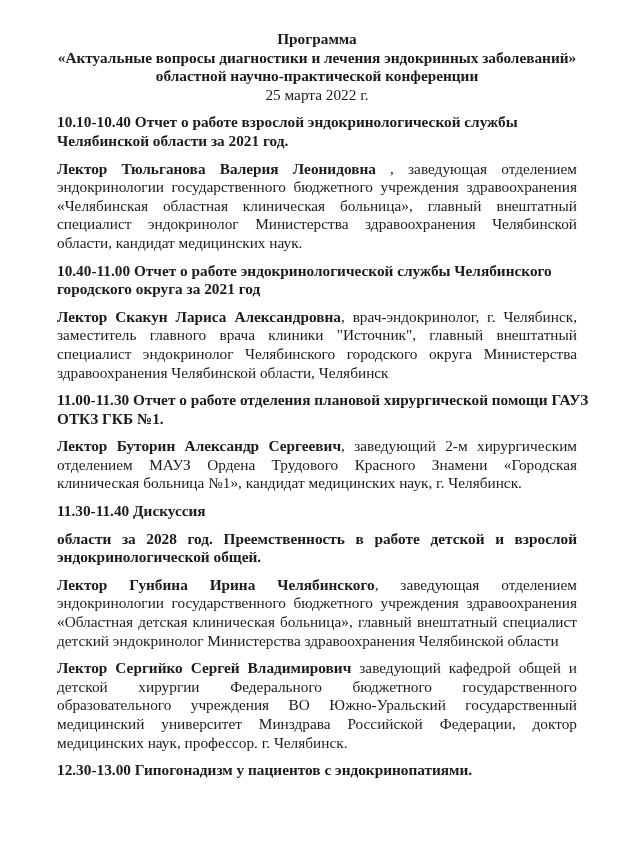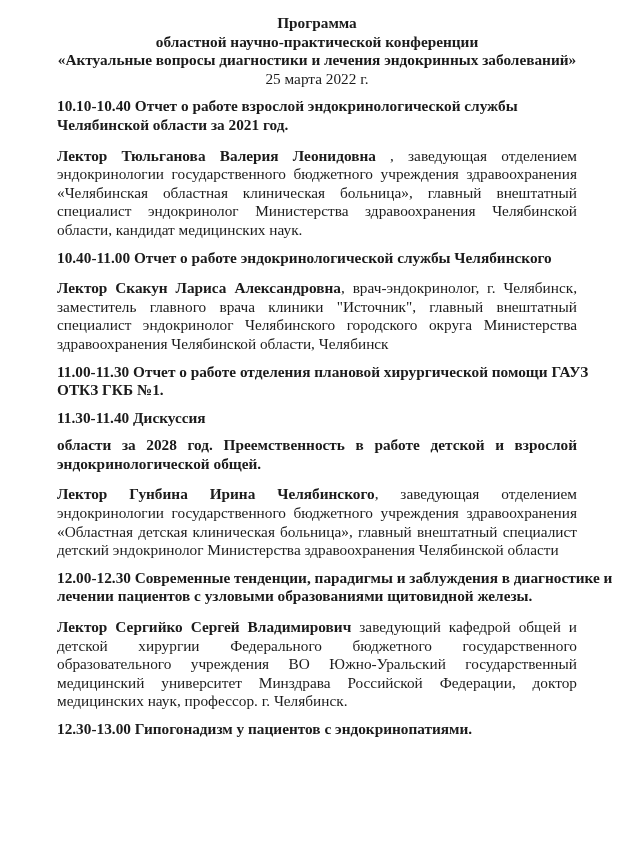--- a/index.html
+++ b/index.html
@@ -10,87 +10,85 @@
     color: #1b1b1b;
     font-family: "Liberation Serif", "DejaVu Serif", serif;
     font-size: 15.3px;
     line-height: 18.6px;
     overflow: hidden;
   }
   .page {
     box-sizing: border-box;
     width: 634px;
     height: 842px;
-    padding: 14px 57px 0 57px;
+    padding: 30px 57px 0 57px;
   }
   .doc-header { text-align: center; margin: 0 0 9px 0; }
   .doc-header .bold-line { font-weight: 700; }
   .section { margin: 0 0 0 0; }
   .heading { font-weight: 700; margin: 0 0 9px 0; }
   .hline { white-space: nowrap; }
   .hline.stretch { text-align-last: justify; text-align: right; }
   .para {
-    margin: 12px 0 9px 0;
+    margin: 0 0 9px 0;
     text-align: justify;
   }
   .para .lead { font-weight: 700; }
 </style>
 </head>
 <body>
 
 <div class="page">
 
   <div class="doc-header">
     <div class="bold-line">Программа</div>
+    <div class="bold-line">«Актуальные вопросы диагностики и лечения эндокринных заболеваний»</div>
     <div class="bold-line">областной научно-практической конференции</div>
-    <div class="bold-line">«Актуальные вопросы диагностики и лечения эндокринных заболеваний»</div>
     <div>25 марта 2022 г.</div>
   </div>
 
   <div class="section">
     <div class="heading">
       <div class="hline">10.10-10.40 Отчет о работе взрослой эндокринологической службы</div>
       <div class="hline">Челябинской области за 2021 год.</div>
     </div>
     <p class="para"><span class="lead">Лектор Тюльганова Валерия Леонидовна</span><span> , заведующая отделением эндокринологии государственного бюджетного учреждения здравоохранения «Челябинская областная клиническая больница», главный внештатный специалист эндокринолог Министерства здравоохранения Челябинской области, кандидат медицинских наук.</span></p>
   </div>
 
   <div class="section">
     <div class="heading">
       <div class="hline">10.40-11.00 Отчет о работе эндокринологической службы Челябинского</div>
+      <div class="hline">городского округа за 2021 год</div>
     </div>
     <p class="para"><span class="lead">Лектор Скакун Лариса Александровна</span><span>, врач-эндокринолог, г. Челябинск, заместитель главного врача клиники "Источник", главный внештатный специалист эндокринолог Челябинского городского округа Министерства здравоохранения Челябинской области, Челябинск</span></p>
   </div>
 
   <div class="section">
     <div class="heading">
       <div class="hline stretch">11.00-11.30 Отчет о работе отделения плановой хирургической помощи ГАУЗ</div>
       <div class="hline">ОТКЗ ГКБ №1.</div>
     </div>
+    <p class="para"><span class="lead">Лектор Буторин Александр Сергеевич</span><span>, заведующий 2-м хирургическим отделением МАУЗ Ордена Трудового Красного Знамени «Городская клиническая больница №1», кандидат медицинских наук, г. Челябинск.</span></p>
   </div>
 
   <div class="section">
     <div class="heading">
       <div class="hline">11.30-11.40 Дискуссия</div>
     </div>
   </div>
 
   <div class="section">
     <div class="heading">
       <div class="hline stretch">области за 2028 год. Преемственность в работе детской и взрослой</div>
       <div class="hline">эндокринологической общей.</div>
     </div>
     <p class="para"><span class="lead">Лектор Гунбина Ирина Челябинского</span><span>, заведующая отделением эндокринологии государственного бюджетного учреждения здравоохранения «Областная детская клиническая больница», главный внештатный специалист детский эндокринолог Министерства здравоохранения Челябинской области</span></p>
   </div>
 
   <div class="section">
-    <div class="heading">
-      <div class="hline stretch">12.00-12.30 Современные тенденции, парадигмы и заблуждения в диагностике и</div>
-      <div class="hline">лечении пациентов с узловыми образованиями щитовидной железы.</div>
-    </div>
     <p class="para"><span class="lead">Лектор Сергийко Сергей Владимирович</span><span> заведующий кафедрой общей и детской хирургии Федерального бюджетного государственного образовательного учреждения ВО Южно-Уральский государственный медицинский университет Минздрава Российской Федерации, доктор медицинских наук, профессор. г. Челябинск.</span></p>
   </div>
 
   <div class="section">
     <div class="heading">
       <div class="hline">12.30-13.00 Гипогонадизм у пациентов с эндокринопатиями.</div>
     </div>
   </div>
 
 </div>

